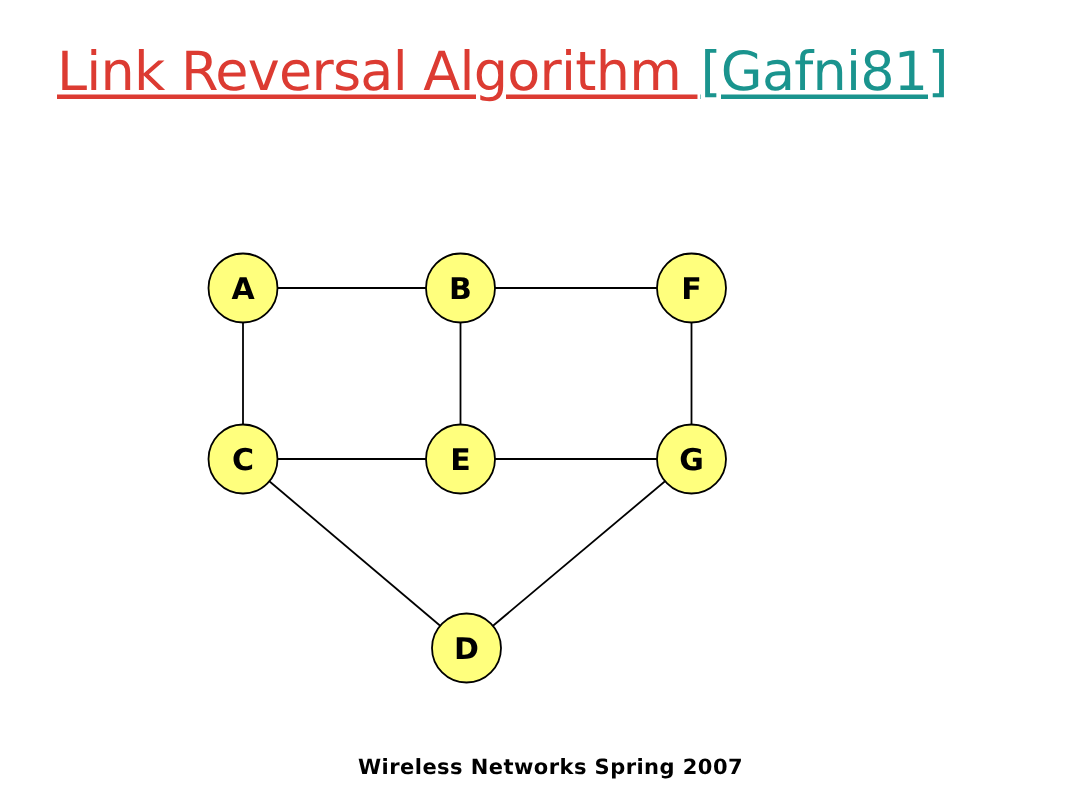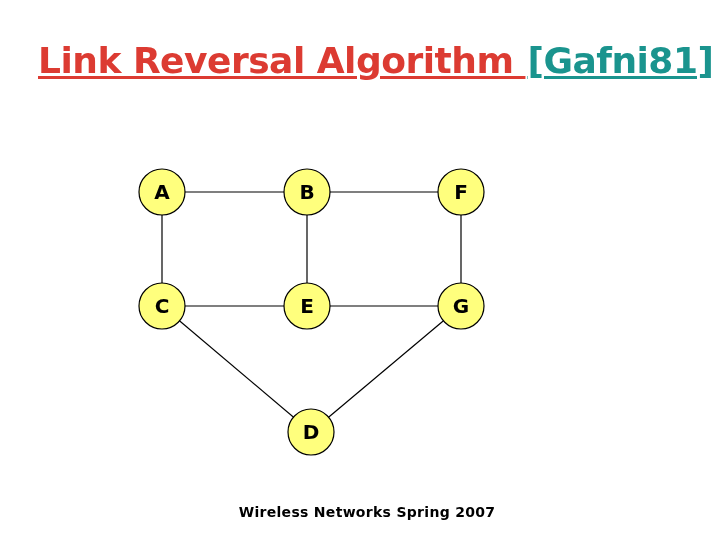--- a/index.html
+++ b/index.html
@@ -13,24 +13,24 @@
   }
   .slide {
     position: relative;
     width: 720px;
     height: 540px;
     background: var(--background, #fff);
   }
   .slide-title {
     position: absolute;
     left: 38px;
-    top: 43px;
+    top: 31px;
     margin: 0;
     font-size: 36px;
-    font-weight: bold;
+    font-weight: normal;
     line-height: 1.0;
     white-space: pre;
     letter-spacing: -0.5px;
   }
   .title-main {
     color: var(--title-main, #dc3b32);
     text-decoration: underline;
     text-decoration-thickness: 3px;
     text-underline-offset: 3px;
   }

